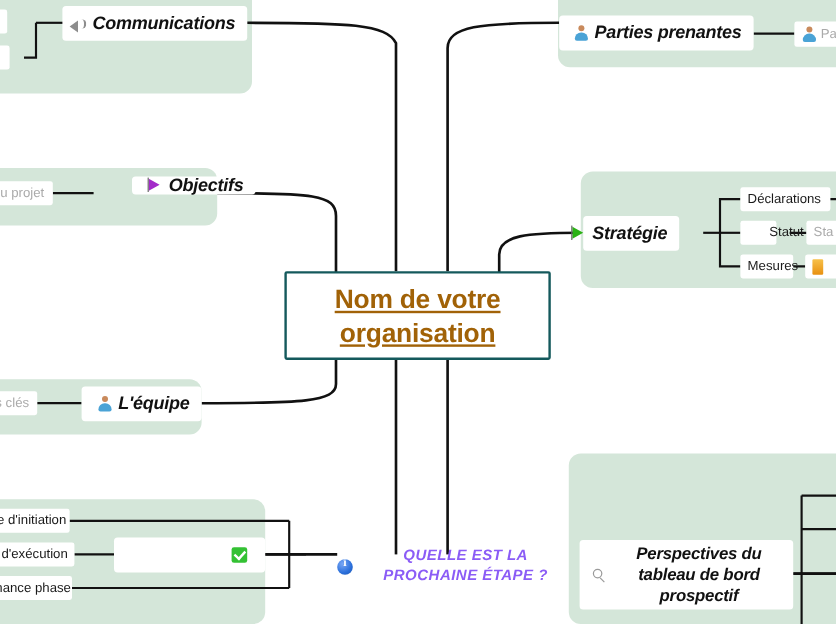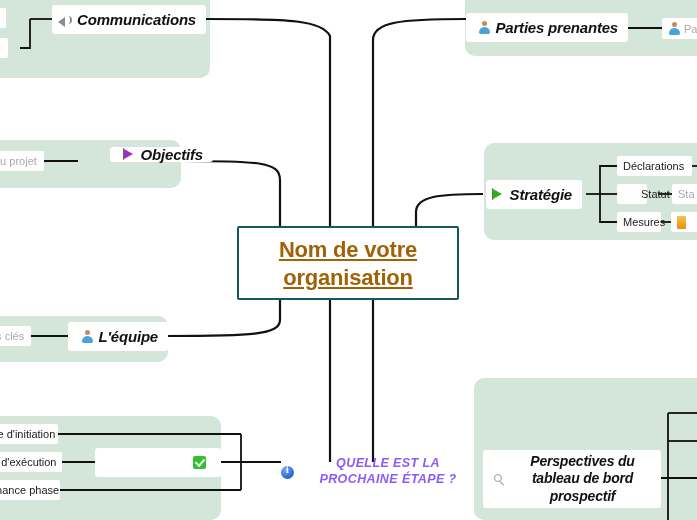--- a/index.html
+++ b/index.html
@@ -334,21 +334,21 @@
   </div>
 
   <div class="node l1" style="left:68px; top:147px; width:103px; height:15px;margin-left:42px;">
     <span class="ico flag-purple"></span>
     <span class="lbl">Objectifs</span>
   </div>
   <div class="node l2 dim" style="left:-12px; top:151px; width:56px; height:20px;">
     <span class="lbl">du projet</span>
   </div>
 
-  <div class="node l1" style="left:486px; top:180px; width:96px; height:29px;">
+  <div class="node l1" style="left:486px; top:180px; width:80px; height:29px;">
     <span class="ico flag-green"></span>
     <span class="lbl">Stratégie</span>
   </div>
   <div class="node l2" style="left:617px; top:156px; width:75px; height:20px;">
     <span class="lbl">Déclarations</span>
   </div>
   <div class="node l2" style="left:617px; top:184px; width:23px; height:20px;padding-left:24px;">
     <span class="lbl">Statut</span>
   </div>
   <div class="node l2" style="left:617px; top:212px; width:44px; height:20px;">

